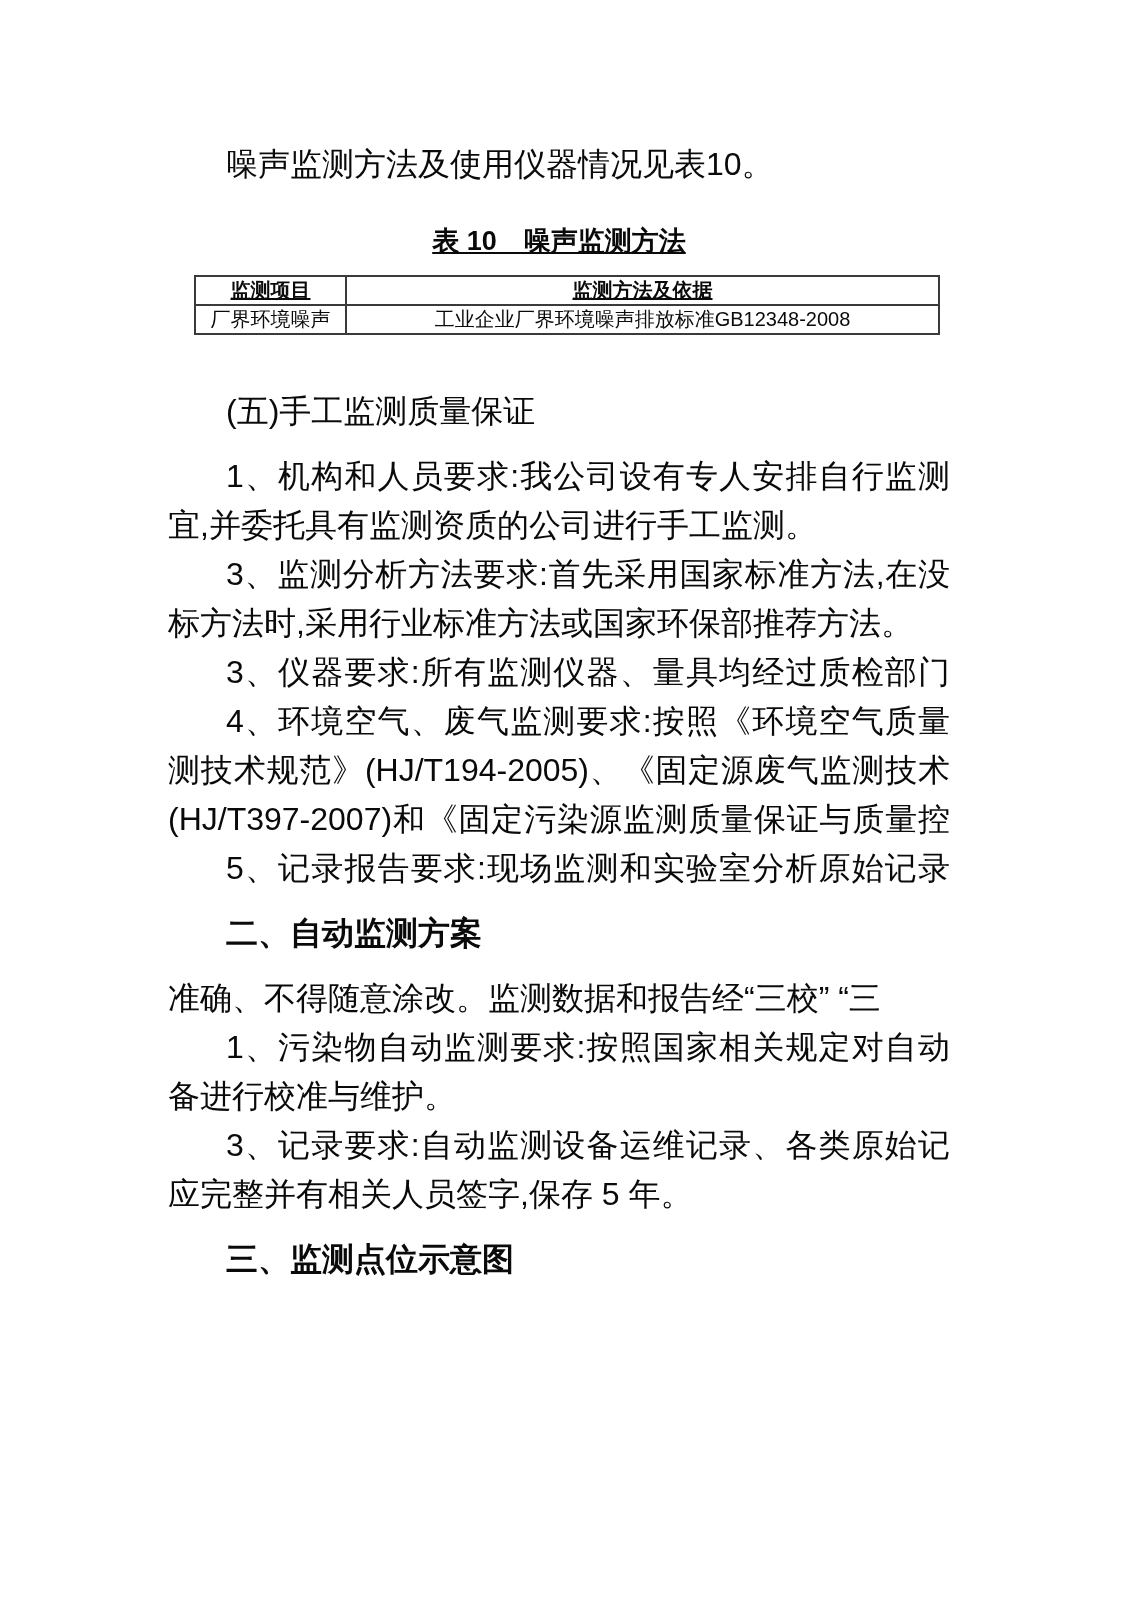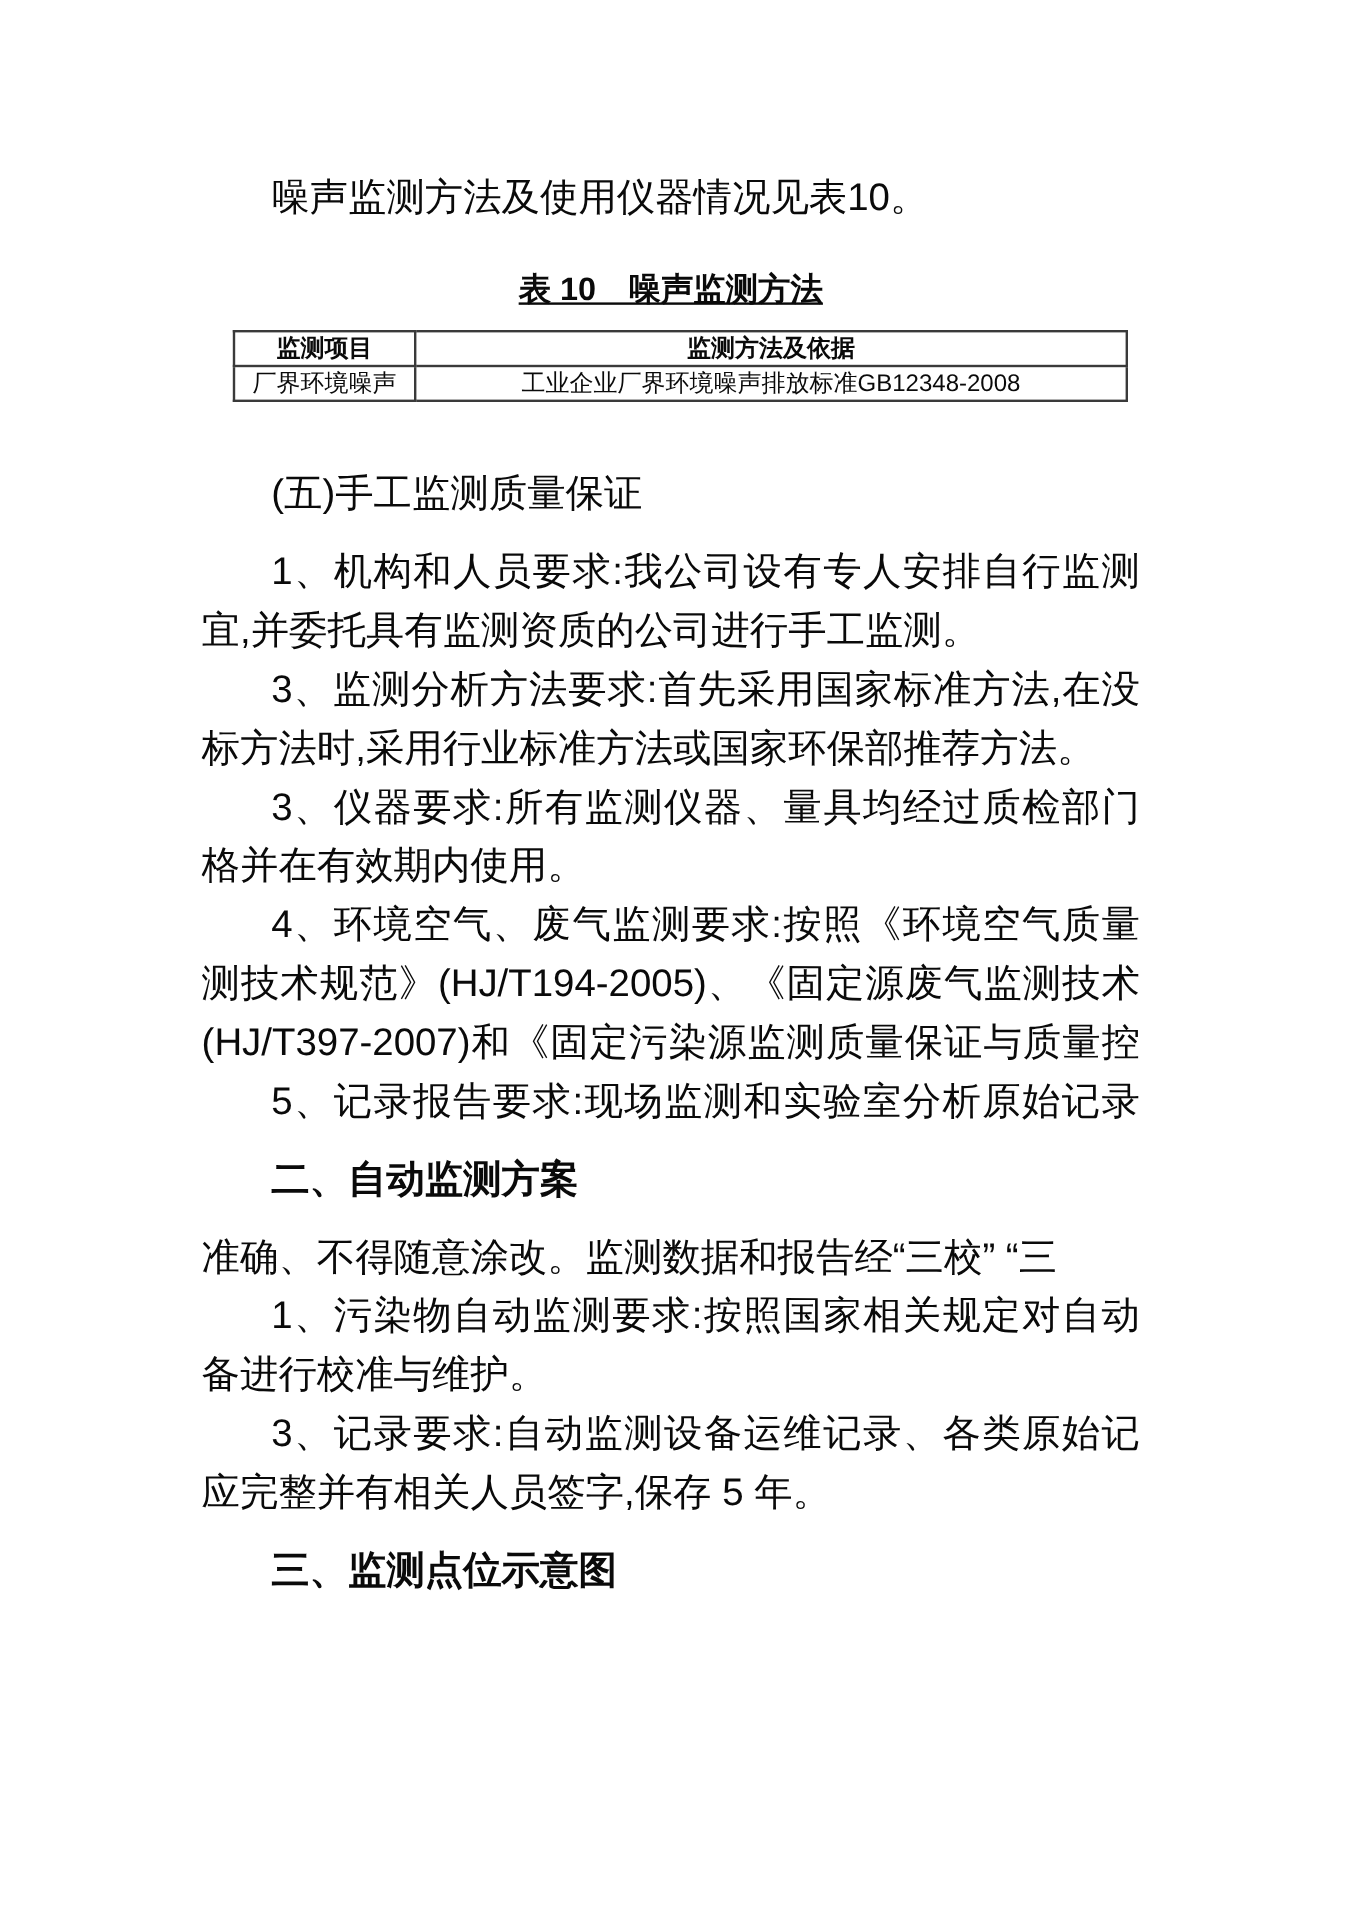--- a/index.html
+++ b/index.html
@@ -47,21 +47,21 @@
     table-layout: fixed;
   }
   table.doc-table th, table.doc-table td {
     border: 2px solid #3a3a3a;
     text-align: center;
     vertical-align: middle;
     font-size: 20px;
     color: #0a0a0a;
     padding: 0 4px;
   }
-  table.doc-table th { height: 29px; font-weight: bold; }
+  table.doc-table th { height: 29px; font-weight: bold; text-decoration: underline; }
   table.doc-table td { height: 15px; font-weight: normal; }
   table.doc-table .col-item { width: 151px; }
   .subsection-heading { margin: 16px 0; font-weight: normal; }
   .section-heading { margin: 16px 0; font-weight: bold; }
 </style>
 </head>
 <body>
 
 <div class="page">
 
@@ -84,21 +84,20 @@
     </tbody>
   </table>
 
   <div>
       <div class="line subsection-heading indent">(五)手工监测质量保证</div>
       <div class="line indent fill">1、机构和人员要求:我公司设有专人安排自行监测相关事</div>
       <div class="line">宜,并委托具有监测资质的公司进行手工监测。</div>
       <div class="line indent fill">3、监测分析方法要求:首先采用国家标准方法,在没有国</div>
       <div class="line">标方法时,采用行业标准方法或国家环保部推荐方法。</div>
       <div class="line indent fill">3、仪器要求:所有监测仪器、量具均经过质检部门检定合</div>
-      <div class="line">格并在有效期内使用。</div>
       <div class="line indent fill">4、环境空气、废气监测要求:按照《环境空气质量手工监</div>
       <div class="line fill">测技术规范》(HJ/T194-2005)、《固定源废气监测技术规范》</div>
       <div class="line fill">(HJ/T397-2007)和《固定污染源监测质量保证与质量控制技术</div>
       <div class="line indent fill">5、记录报告要求:现场监测和实验室分析原始记录应详细、</div>
       <div class="line section-heading indent">二、自动监测方案</div>
       <div class="line">准确、不得随意涂改。监测数据和报告经“三校” “三审”。</div>
       <div class="line indent fill">1、污染物自动监测要求:按照国家相关规定对自动监测设</div>
       <div class="line">备进行校准与维护。</div>
       <div class="line indent fill">3、记录要求:自动监测设备运维记录、各类原始记录内容</div>
       <div class="line">应完整并有相关人员签字,保存 5 年。</div>

